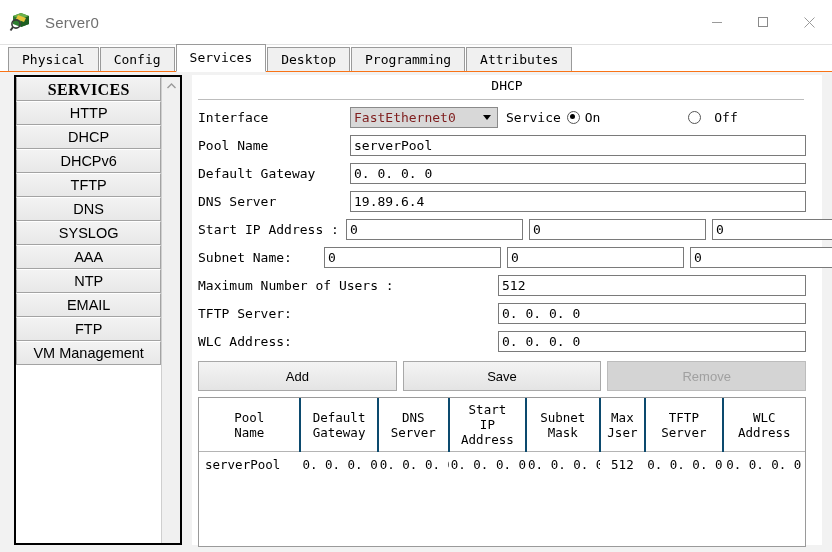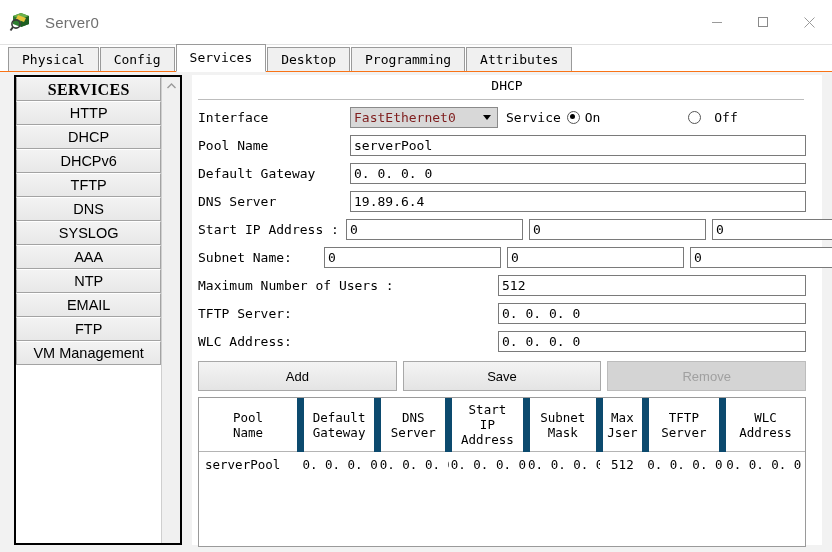--- a/index.html
+++ b/index.html
@@ -292,21 +292,21 @@
   table.pools {
     width: 100%;
     border-collapse: collapse;
     font-family: "DejaVu Sans Mono", monospace;
     font-size: 12.5px;
     color: #000;
     table-layout: fixed;
   }
   table.pools thead th {
     font-weight: normal;
-    border-right: 7px solid #0c4a6e;
+    border-right: 2px solid #0c4a6e;
     border-bottom: 1px solid #b4b4b4;
     padding: 4px 1px;
     text-align: center;
     vertical-align: middle;
     line-height: 15px;
     white-space: pre-line;
     overflow: hidden;
   }
   table.pools thead th:last-child { border-right: none; }
   table.pools tbody td {

